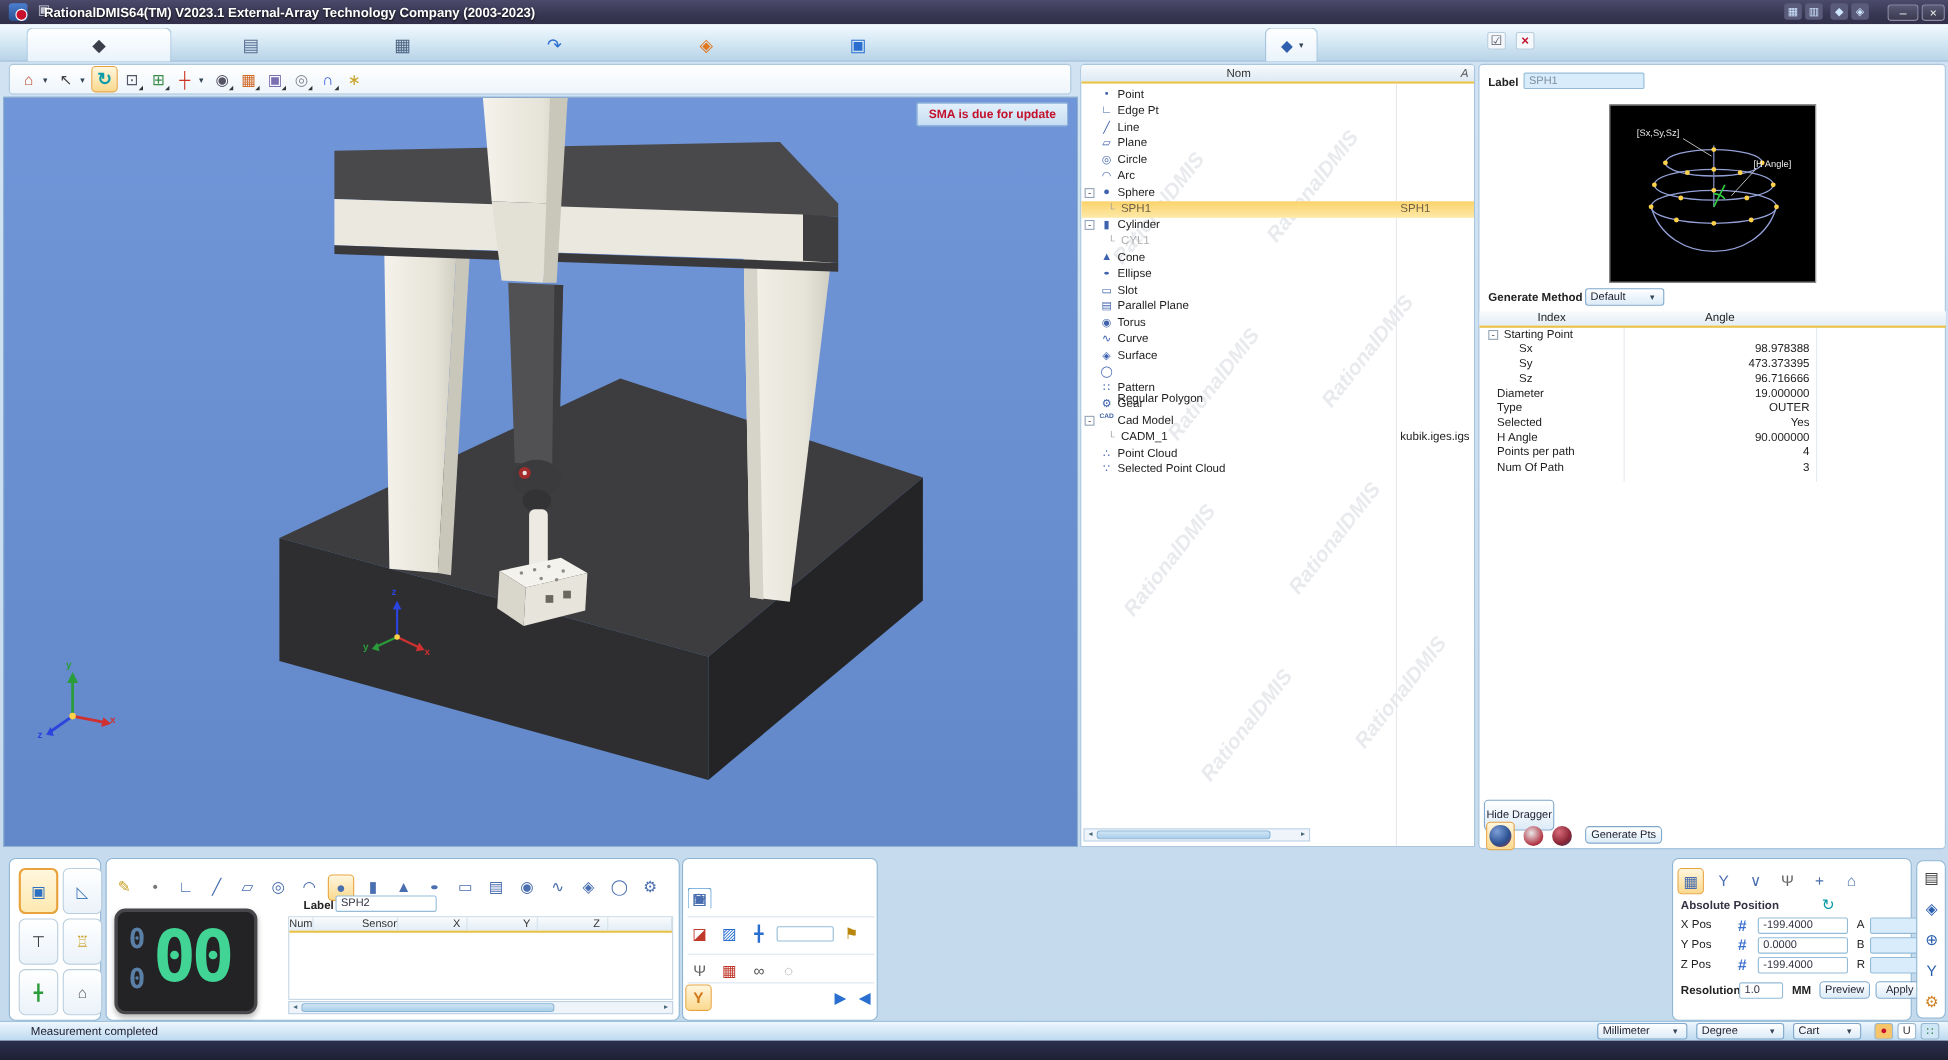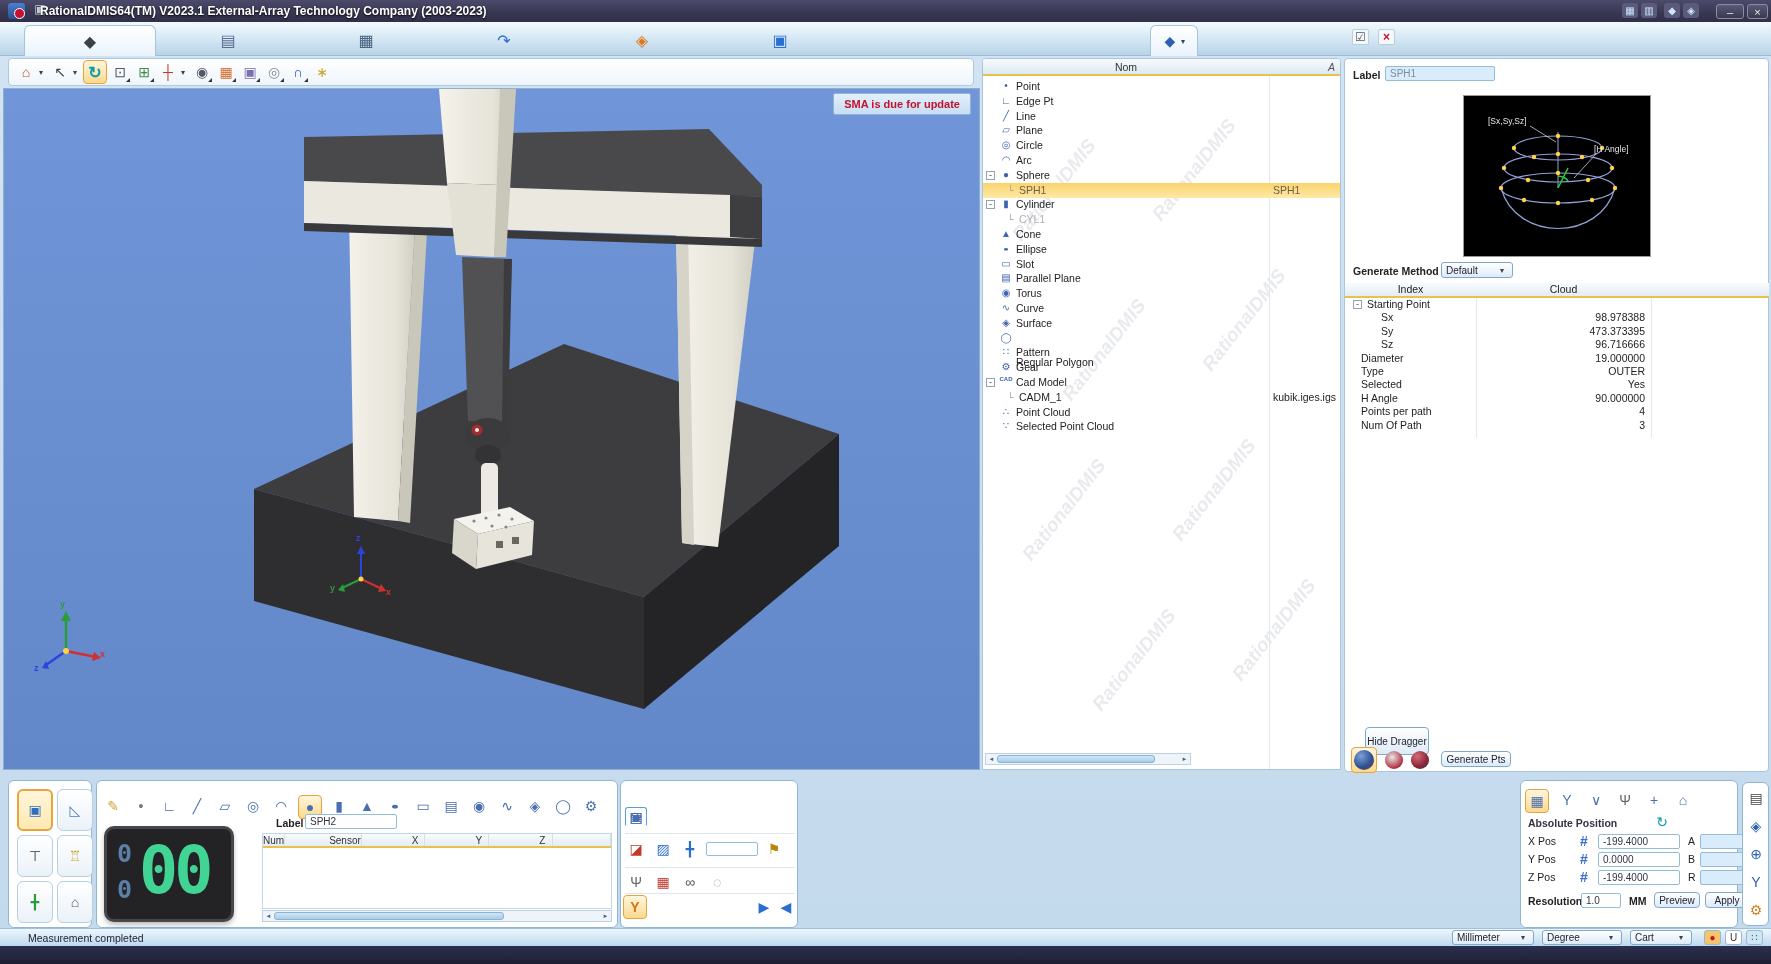--- a/index.html
+++ b/index.html
@@ -510,21 +510,21 @@
     </div>
 
     <span class="cap abs" style="left:8px;top:206px">Generate Method</span>
     <div class="dd abs" style="left:96px;top:203px;width:72px;height:16px">
       <span>Default</span>
       <span class="caret">▾</span>
     </div>
 
     <div id="prop-table-header">
       <span class="abs" style="left:0;width:131px;text-align:center">Index</span>
-      <span class="abs" style="left:131px;width:175px;text-align:center">Cloud</span>
+      <span class="abs" style="left:131px;width:175px;text-align:center">Angle</span>
     </div>
     <div class="colline" style="left:131px;top:239px;height:140px"></div>
     <div class="colline" style="left:306px;top:239px;height:140px"></div>
     <div id="prop-rows">
         <div class="prop-row" style="top: 239px;">
           <span class="exp" style="left: 8px; top: 2px;">-</span>
           <span class="prop-label" style="left: 22px;">Starting Point</span>
           <span class="prop-value"></span>
         </div>
         <div class="prop-row" style="top: 252.4px;">
@@ -558,21 +558,21 @@
         <div class="prop-row" style="top: 346.2px;">
           <span class="prop-label" style="left: 16px;">Points per path</span>
           <span class="prop-value">4</span>
         </div>
         <div class="prop-row" style="top: 359.6px;">
           <span class="prop-label" style="left: 16px;">Num Of Path</span>
           <span class="prop-value">3</span>
         </div>
       </div>
 
-    <div class="btn abs" style="left:20px;top:668px;width:64px;height:28px">Hide Dragger</div>
+    <div class="btn abs" style="left:4px;top:668px;width:64px;height:28px">Hide Dragger</div>
     <div class="abs hl" style="left:6px;top:688px;width:26px;height:26px;display:flex;align-items:center;justify-content:center">
       <div class="sph-ico" style="background:radial-gradient(circle at 35% 30%,#7d9fd8,#2a4f90 60%,#a33)"></div>
     </div>
     <div class="abs" style="left:40px;top:692px">
       <div class="sph-ico" style="width:18px;height:18px;background:radial-gradient(circle at 40% 35%,#e8e8e8,#b03040 70%,#2a4f90)"></div>
     </div>
     <div class="abs" style="left:66px;top:692px">
       <div class="sph-ico" style="width:18px;height:18px;background:radial-gradient(circle at 35% 30%,#d86a7a,#8a2535 60%,#2a3f70)"></div>
     </div>
     <div class="btn abs" style="left:96px;top:692px;width:70px;height:16px">Generate Pts</div>

